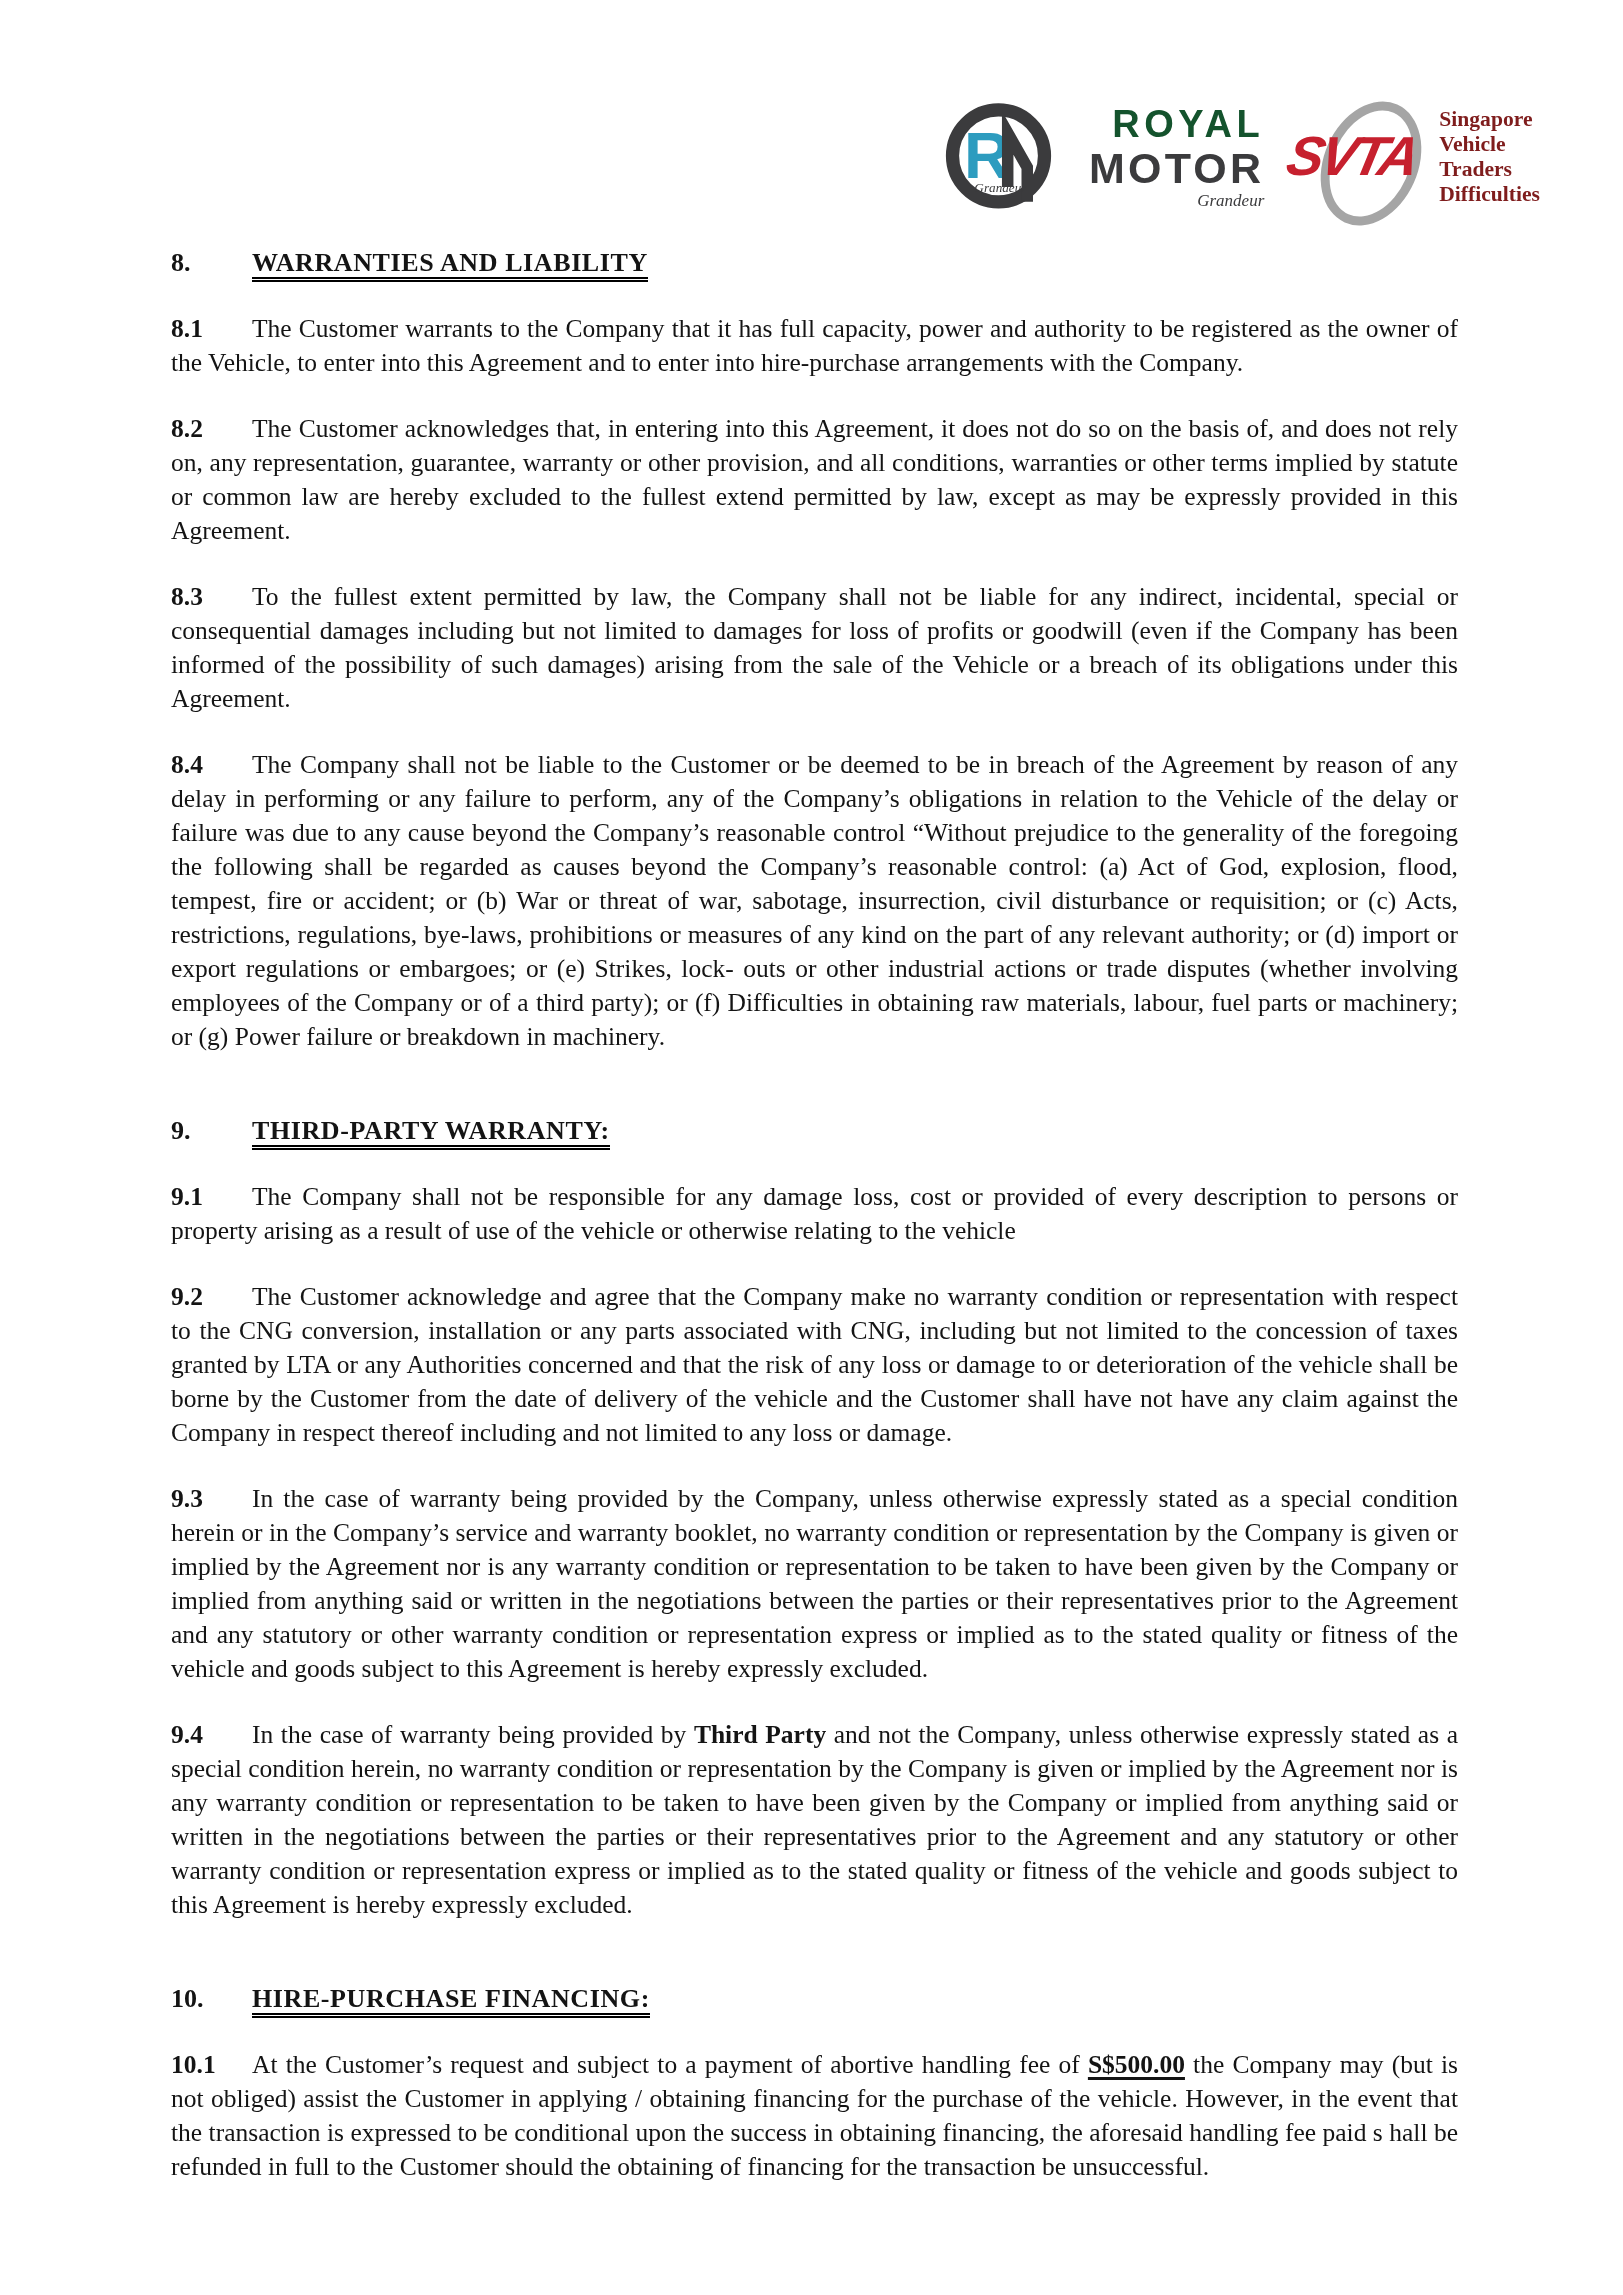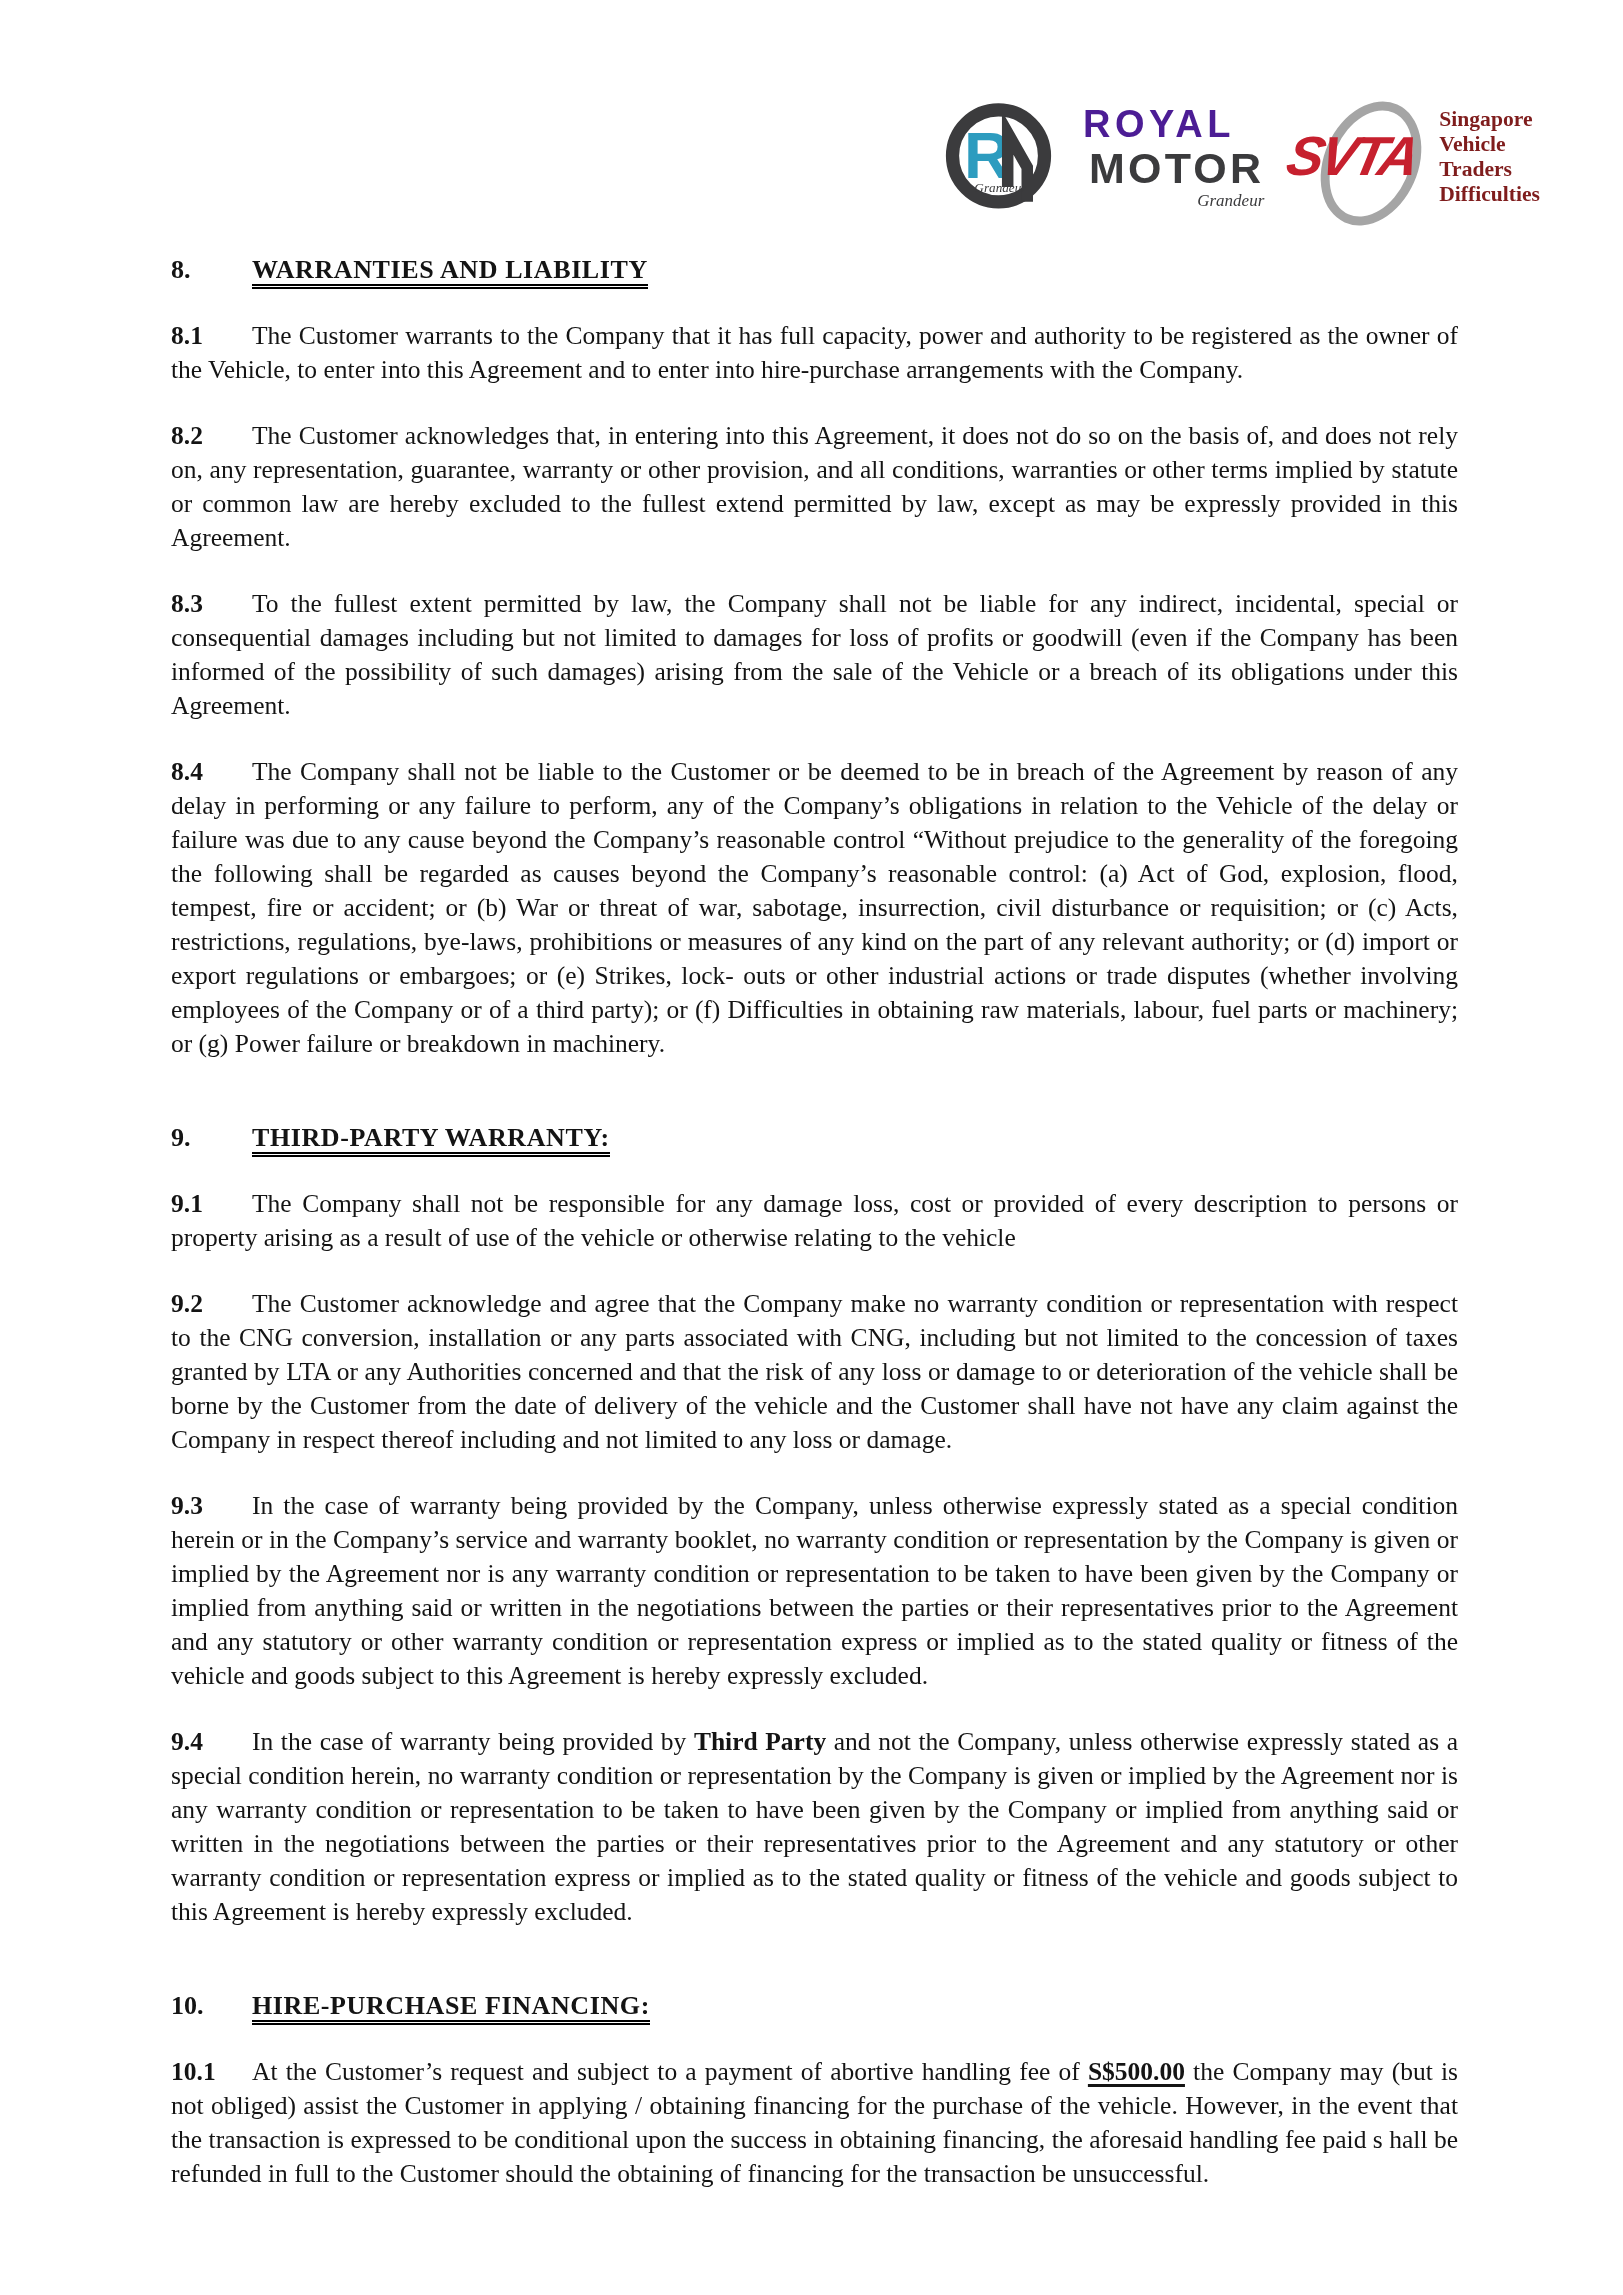--- a/index.html
+++ b/index.html
@@ -13,21 +13,21 @@
   }
 
   
   .logos{
     position:absolute;top:95px;left:941px;
     width:560px;height:124px;
     display:flex;align-items:center;
   }
   .rm-mark{width:115px;height:118px;flex:0 0 auto;}
   .rm-word{margin-left:27px;font-family:"Liberation Sans","DejaVu Sans",sans-serif;line-height:1;}
-  .rm-word .royal{font-size:38px;font-weight:bold;letter-spacing:4.5px;color:#4c1d95;}
+  .rm-word .royal{font-size:38px;font-weight:bold;letter-spacing:4.5px;color:#14532d;text-align:right;}
   .rm-word .motor{font-size:43px;font-weight:bold;letter-spacing:3.2px;color:#3b3b3d;margin-top:3.8px;margin-left:6px;}
   .rm-word .script{font-style:italic;font-size:17px;color:#3b3b3d;text-align:right;margin-top:1.3px;font-family:"Liberation Serif",serif;}
   .svta{margin-left:29px;display:flex;align-items:center;}
   .svta-mark{position:relative;width:137px;height:118px;flex:0 0 auto;}
   .svta-ellipse{
     position:absolute;left:31px;top:1.3px;width:76px;height:111px;
     border:9.5px solid #a5a5a5;border-radius:50%;
     transform:rotate(24deg);
   }
   .svta-acronym{
@@ -37,21 +37,21 @@
     color:#c6202e;letter-spacing:-3.8px;transform:skewX(-12deg);
   }
   .svta-name{
     margin-left:9px;
     font-weight:bold;font-size:21.6px;line-height:25px;color:#7f1d1d;
     white-space:nowrap;
   }
 
   
   .doc{
-    position:absolute;left:171px;top:253px;width:1287px;
+    position:absolute;left:171px;top:246px;width:1287px;
   }
   .sec-head{margin:0;padding:0;font-size:26px;line-height:34px;font-weight:bold;}
   .sec-head .pnum{display:inline-block;width:81px;}
   .sec-title{border-bottom:5.1px double #000;letter-spacing:0.6px;}
   .sec-gap{margin-top:60px;}
   .para{
     margin:32px 0 0 0;padding:0;
     font-size:25.5px;line-height:34px;
     text-align:justify;text-justify:inter-word;
   }

